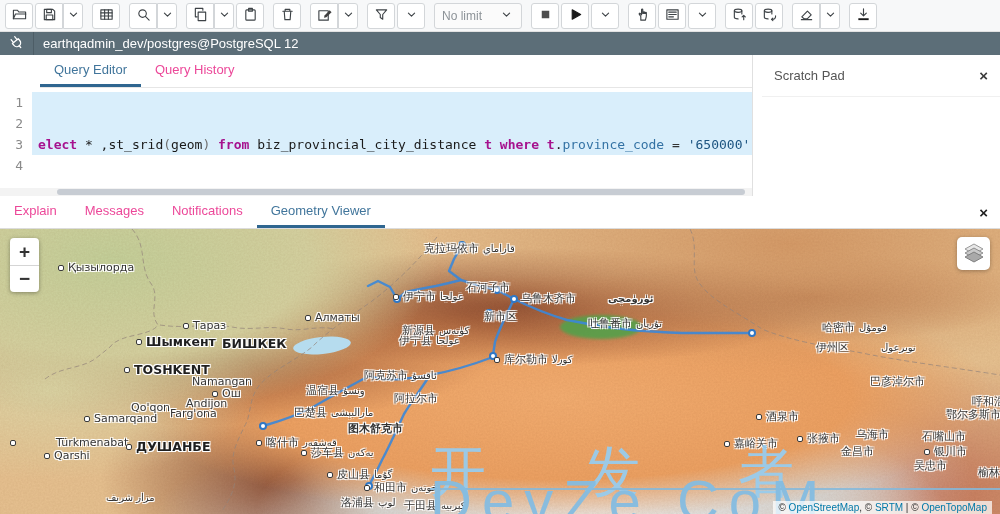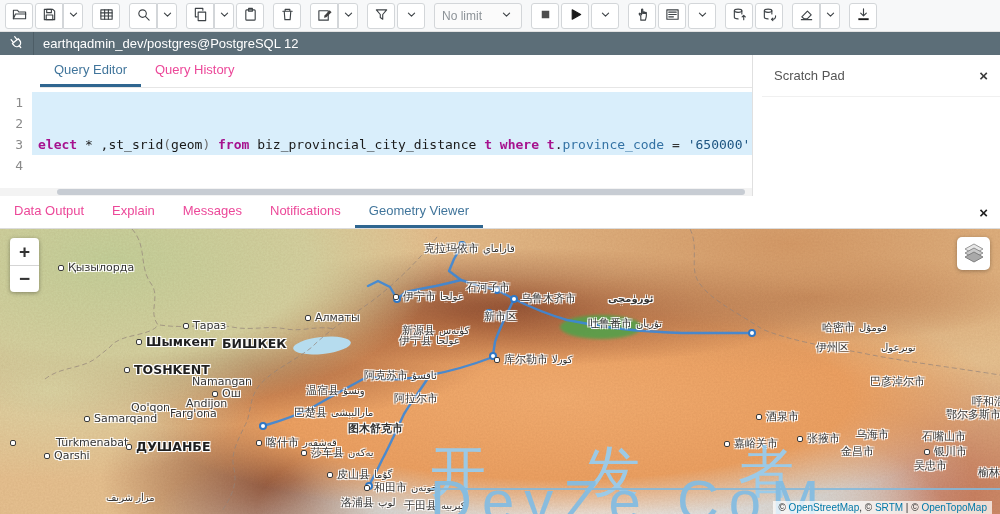--- a/index.html
+++ b/index.html
@@ -313,21 +313,20 @@
   <div class="scratch-pane">
     <div class="scratch-head">
       <span>Scratch Pad</span>
       <span class="close">×</span>
     </div>
     <textarea class="scratch-body" style=""></textarea>
   </div>
 </div>
 
 <div class="rtabs" id="results-tabs">
-    <div class="tab">Data Output</div>
     <div class="tab">Explain</div>
     <div class="tab">Messages</div>
     <div class="tab">Notifications</div>
     <div class="tab active">Geometry Viewer</div>
     <span class="close">×</span>
   </div>
 
 <div class="map">
   <div class="terrain"></div>
   <svg class="noise" width="1000" height="285">

